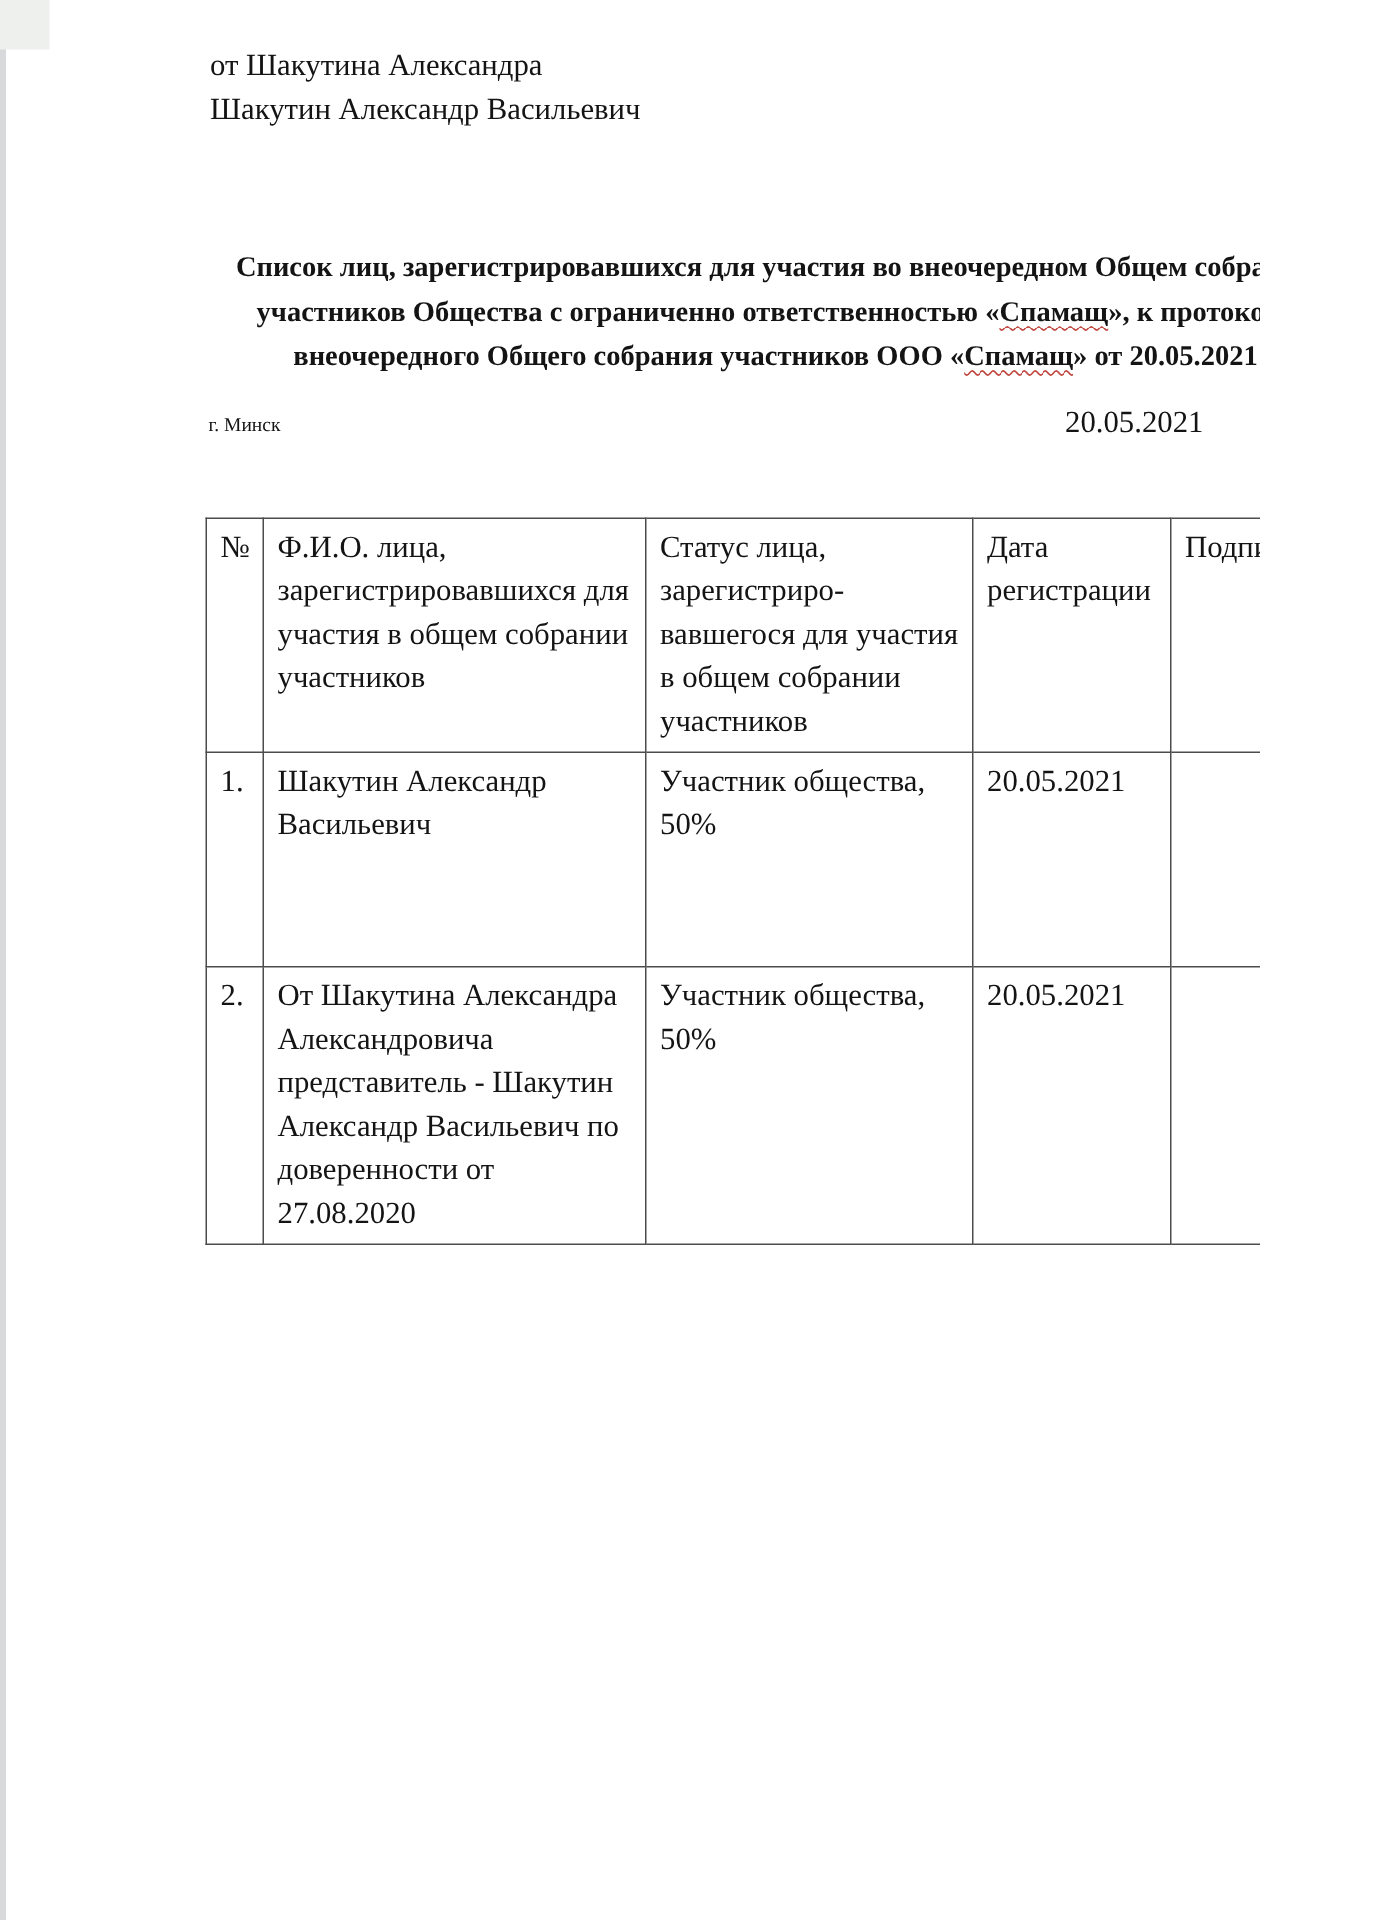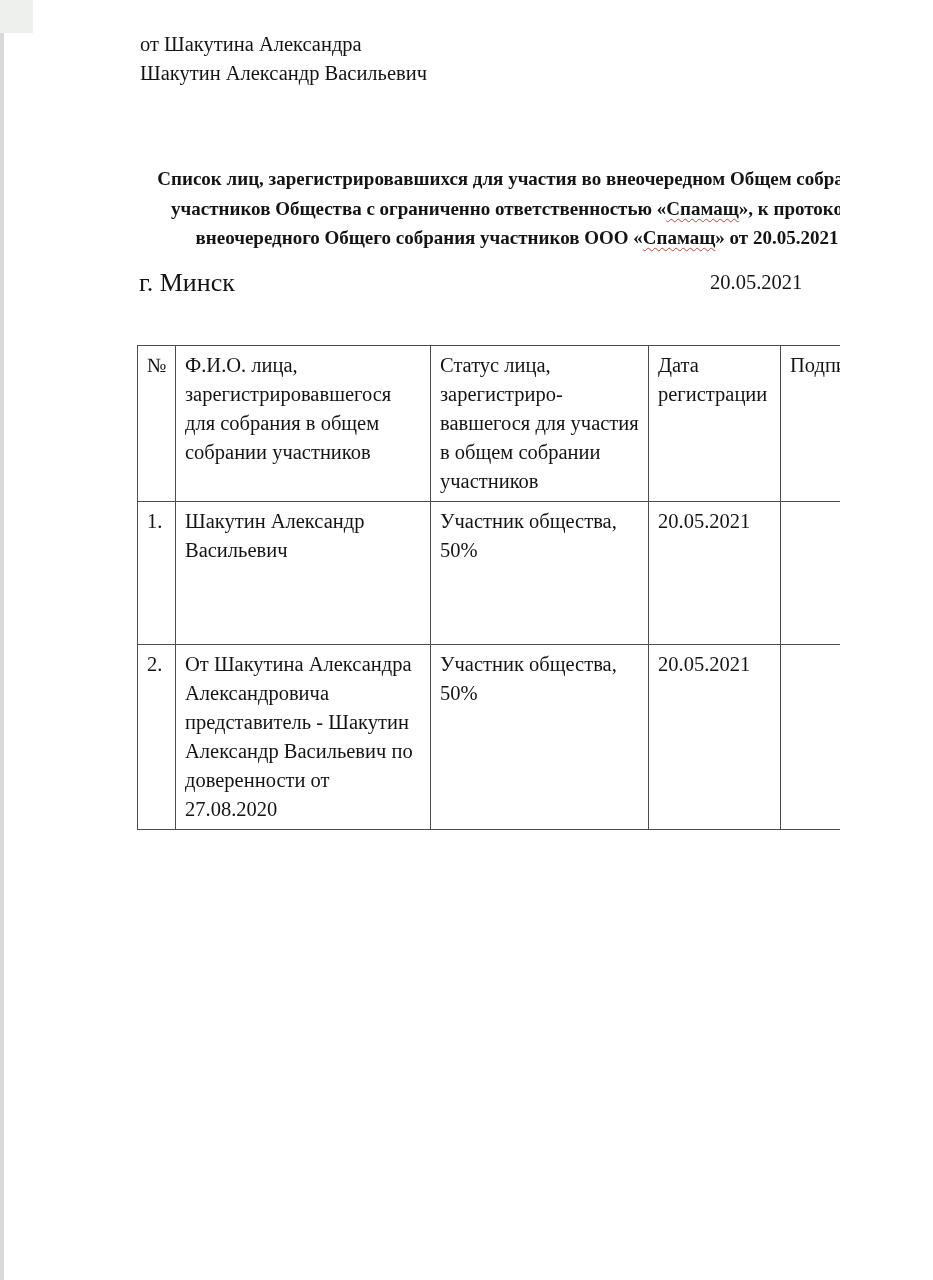--- a/index.html
+++ b/index.html
@@ -31,21 +31,21 @@
   }
   .misspelled {
     text-decoration-line: underline;
     text-decoration-style: wavy;
     text-decoration-color:#c0443c;
     text-decoration-thickness:1px;
     text-underline-offset:3px;
     text-decoration-skip-ink:none;
   }
 
-  .city { position:absolute; left:139px; top:268px; font-size:26px; line-height:29px; }
+  .city { position:absolute; left:139px; top:268px; font-size:13px; line-height:29px; }
   .reg-date { position:absolute; left:710px; top:268px; font-size:20.5px; line-height:29px; }
 
   
   table.reg {
     position:absolute; left:137px; top:345px;
     width:763px; border-collapse:collapse; table-layout:fixed;
   }
   .reg th, .reg td {
     border:1px solid #4c4c4c;
     vertical-align:top; text-align:left;
@@ -84,21 +84,21 @@
     <colgroup>
       <col style="width:38px">
       <col style="width:255px">
       <col style="width:218px">
       <col style="width:132px">
       <col style="width:120px">
     </colgroup>
     <tbody>
       <tr class="hdr">
         <th>№</th>
-        <th>Ф.И.О. лица, зарегистрировавшегося для собрания в общем собрании участников</th>
+        <th>Ф.И.О. лица, зарегистрировавшихся для участия в общем собрании участников</th>
         <th>Статус лица, зарегистриро-вавшегося для участия в общем собрании участников</th>
         <th>Дата регистрации</th>
         <th>Подпись</th>
       </tr>
       <tr class="r1">
         <td>1.</td>
         <td>Шакутин Александр Васильевич</td>
         <td>Участник общества, 50%</td>
         <td>20.05.2021</td>
         <td></td>

